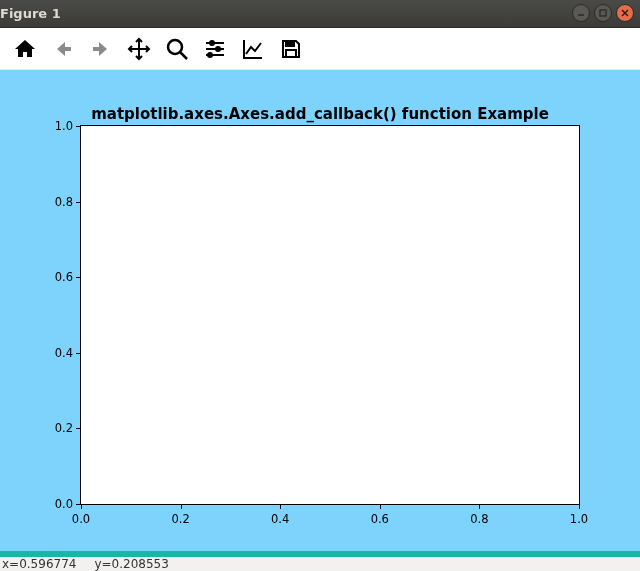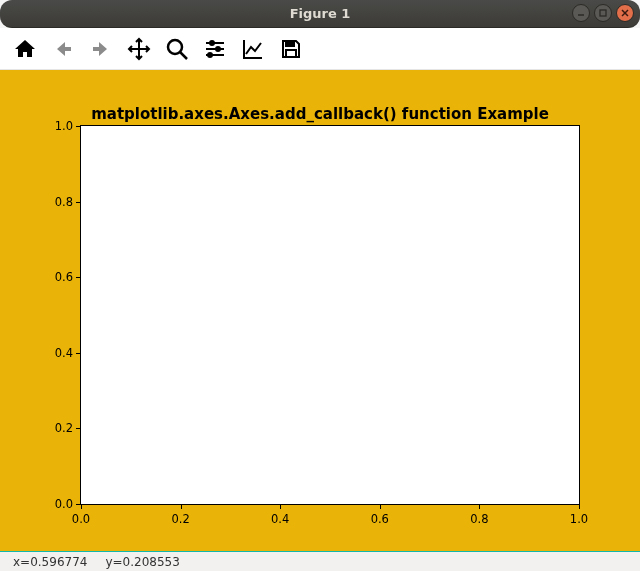--- a/index.html
+++ b/index.html
@@ -10,24 +10,22 @@
     font-family: "DejaVu Sans", Arial, sans-serif;
     font-size: 12px;
     overflow: hidden;
   }
   .titlebar {
     height: 28px;
     background: linear-gradient(to bottom, #4a4a48, #3c3b37);
     color: #dfdbd2;
     display: flex;
     align-items: center;
-    justify-content: center;
     position: relative;
     border-bottom: 1px solid #2b2a27;
-    border-radius: 12px;
   }
   .titlebar-title {
     font-weight: bold;
     font-size: 13px;
   }
   .titlebar-buttons {
     position: absolute;
     right: 6px;
     top: 4px;
     display: flex;
@@ -56,21 +54,21 @@
   .tbtn {
     width: 34px; height: 34px;
     display: flex; align-items: center; justify-content: center;
     cursor: pointer;
     border-radius: 3px;
   }
   .tbtn.disabled { opacity: 0.45; cursor: default; }
   .tbtn svg { display: block; }
   .figure-area {
     height: 481px;
-    background: #eab308;
+    background: #7dd3fc;
     position: relative;
   }
   .axes-title {
     position: absolute;
     top: 35px;
     left: 0; right: 0;
     text-align: center;
     font-weight: bold;
     font-size: 15px;
     color: #000;
@@ -108,24 +106,24 @@
     position: absolute;
     top: 100%;
     margin-top: 8px;
     transform: translateX(-50%);
     font-size: 11.5px;
     white-space: nowrap;
   }
   .statusbar {
     height: 20px;
     background: #f2f1f0;
-    border-top: 1px solid #14b8a6;
+    border-top: 6px solid #14b8a6;
     display: flex;
     align-items: center;
-    padding: 0 13px;
+    padding: 0 2px;
     gap: 18px;
     font-size: 12px;
     color: #333;
   }
 </style>
 </head>
 <body>
 
 <div class="titlebar">
   <span class="titlebar-title">Figure 1</span>

